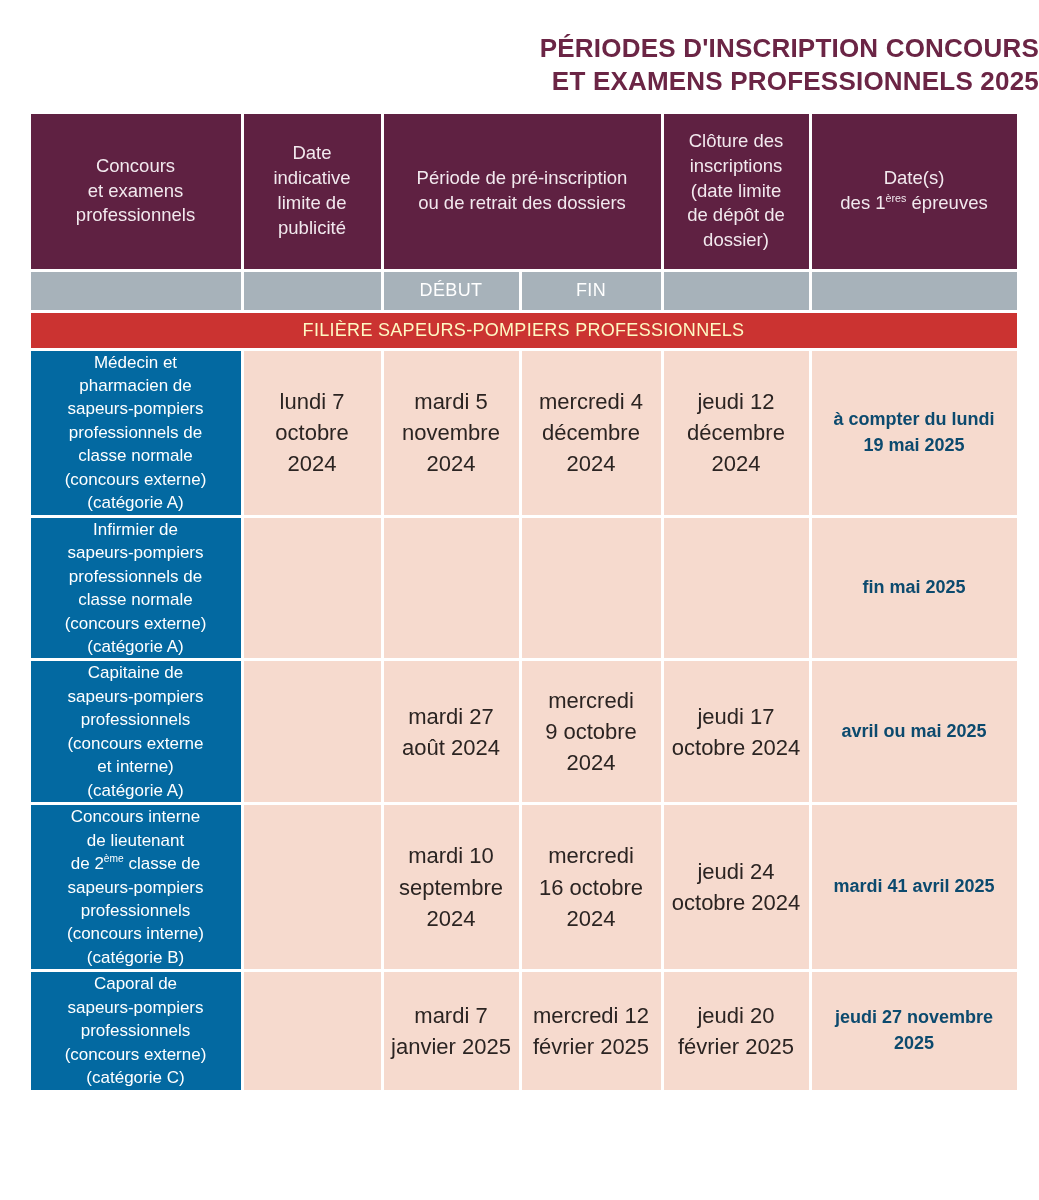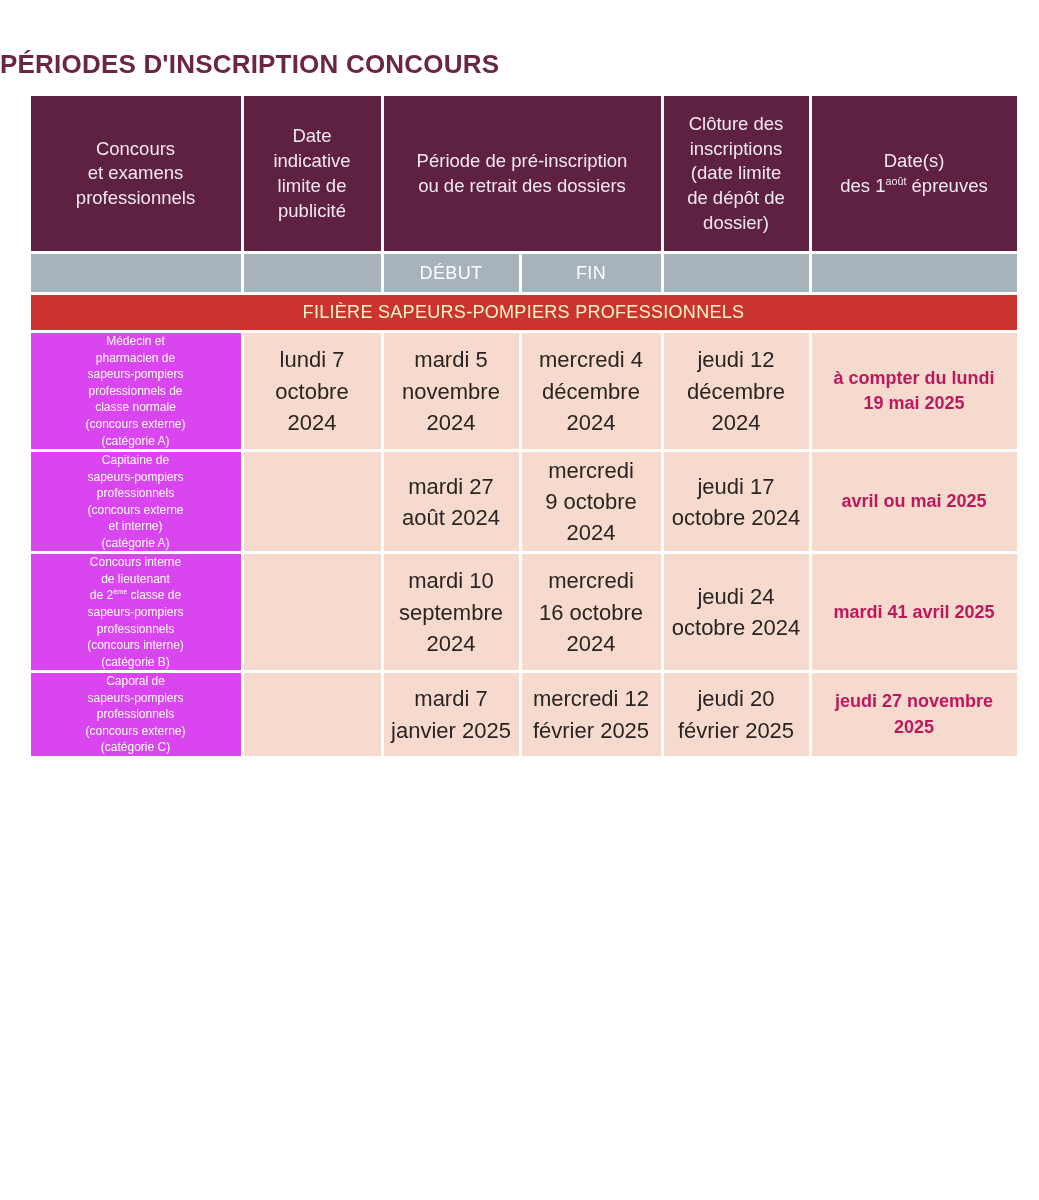--- a/index.html
+++ b/index.html
@@ -19,23 +19,22 @@
   .page {
     position: relative;
     width: 1039px;
     height: 1200px;
     background: #ffffff;
     box-sizing: border-box;
   }
 
   
   .title-block {
-    padding-top: 4px;
-    text-align: left;
-    margin-top: 44px;
+    padding-top: 32px;
+    text-align: right;
   }
   .title-line {
     display: block;
     font-size: 26px;
     font-weight: bold;
     letter-spacing: 0.2px;
     line-height: 1.28;
     color: #6B2545;
     text-transform: uppercase;
   }
@@ -98,23 +97,23 @@
     background: #CB3331;
     color: #fef9c3;
     font-size: 18px;
     letter-spacing: 0.3px;
     height: 35px;
     text-align: center;
   }
 
   
   .rowlabel {
-    background: #d946ef;
+    background: #0369a1;
     color: #ffffff;
-    font-size: 12px;
+    font-size: 17px;
     line-height: 1.38;
     padding: 8px 6px;
   }
   .rowlabel sup {
     font-size: 0.6em;
     vertical-align: super;
     line-height: 0;
     text-align: right;
   }
 
@@ -122,51 +121,52 @@
   .cell {
     background: #F6DACE;
     color: #2b2422;
     font-size: 22px;
     line-height: 1.42;
     padding: 6px 7px;
   }
   .cell.strong {
     font-weight: bold;
     font-size: 18px;
-    color: #be185d;
+    color: #0c4a6e;
   }
   .cell.blank { color: transparent; }
 </style>
 </head>
 <body>
 
 <div class="page">
 
   <div class="title-block">
     <span class="title-line">PÉRIODES D'INSCRIPTION CONCOURS</span>
+    <span class="title-line">ET EXAMENS PROFESSIONNELS 2025</span>
   </div>
 
   <div class="table-wrap">
     <table class="schedule">
       <colgroup>
         <col class="c-label">
           <col class="c-pub">
           <col class="c-debut">
         <col class="c-fin">
           <col class="c-cloture">
           <col class="c-epreuve">
       </colgroup>
 
       <thead>
         <tr>
           <th class="hd">Concours<br>et examens<br>professionnels</th>
           <th class="hd">Date<br>indicative<br>limite de<br>publicité</th>
           <th class="hd" colspan="2">Période de pré-inscription<br>ou de retrait des dossiers</th>
           <th class="hd">Clôture des<br>inscriptions<br>(date limite<br>de dépôt de<br>dossier)</th>
-          <th class="hd"><span>Date(s)</span><br><span>des 1</span><sup>août</sup><span> épreuves</span></th>
+          <th class="hd"><span>Date(s)</span><br><span>des 1</span><sup>ères</sup><span> épreuves</span></th>
         </tr>
         <tr>
           <th class="sub empty"></th>
           <th class="sub empty"></th>
           <th class="sub">DÉBUT</th>
           <th class="sub">FIN</th>
           <th class="sub empty"></th>
           <th class="sub empty"></th>
         </tr>
       </thead>
@@ -179,20 +179,28 @@
 
         <tr>
           <td class="rowlabel">Médecin et<br>pharmacien de<br>sapeurs-pompiers<br>professionnels de<br>classe normale<br>(concours externe)<br>(catégorie A)</td>
           <td class="cell">lundi 7<br>octobre<br>2024</td>
           <td class="cell">mardi 5<br>novembre<br>2024</td>
           <td class="cell">mercredi 4<br>décembre<br>2024</td>
           <td class="cell">jeudi 12<br>décembre<br>2024</td>
           <td class="cell strong">à compter du lundi<br>19 mai 2025</td>
         </tr>
 
+        <tr>
+          <td class="rowlabel">Infirmier de<br>sapeurs-pompiers<br>professionnels de<br>classe normale<br>(concours externe)<br>(catégorie A)</td>
+          <td class="cell blank"></td>
+          <td class="cell blank"></td>
+          <td class="cell blank"></td>
+          <td class="cell blank"></td>
+          <td class="cell strong">fin mai 2025</td>
+        </tr>
 
         <tr>
           <td class="rowlabel">Capitaine de<br>sapeurs-pompiers<br>professionnels<br>(concours externe<br>et interne)<br>(catégorie A)</td>
           <td class="cell blank"></td>
           <td class="cell">mardi 27<br>août 2024</td>
           <td class="cell">mercredi<br>9 octobre<br>2024</td>
           <td class="cell">jeudi 17<br>octobre 2024</td>
           <td class="cell strong">avril ou mai 2025</td>
         </tr>
 

